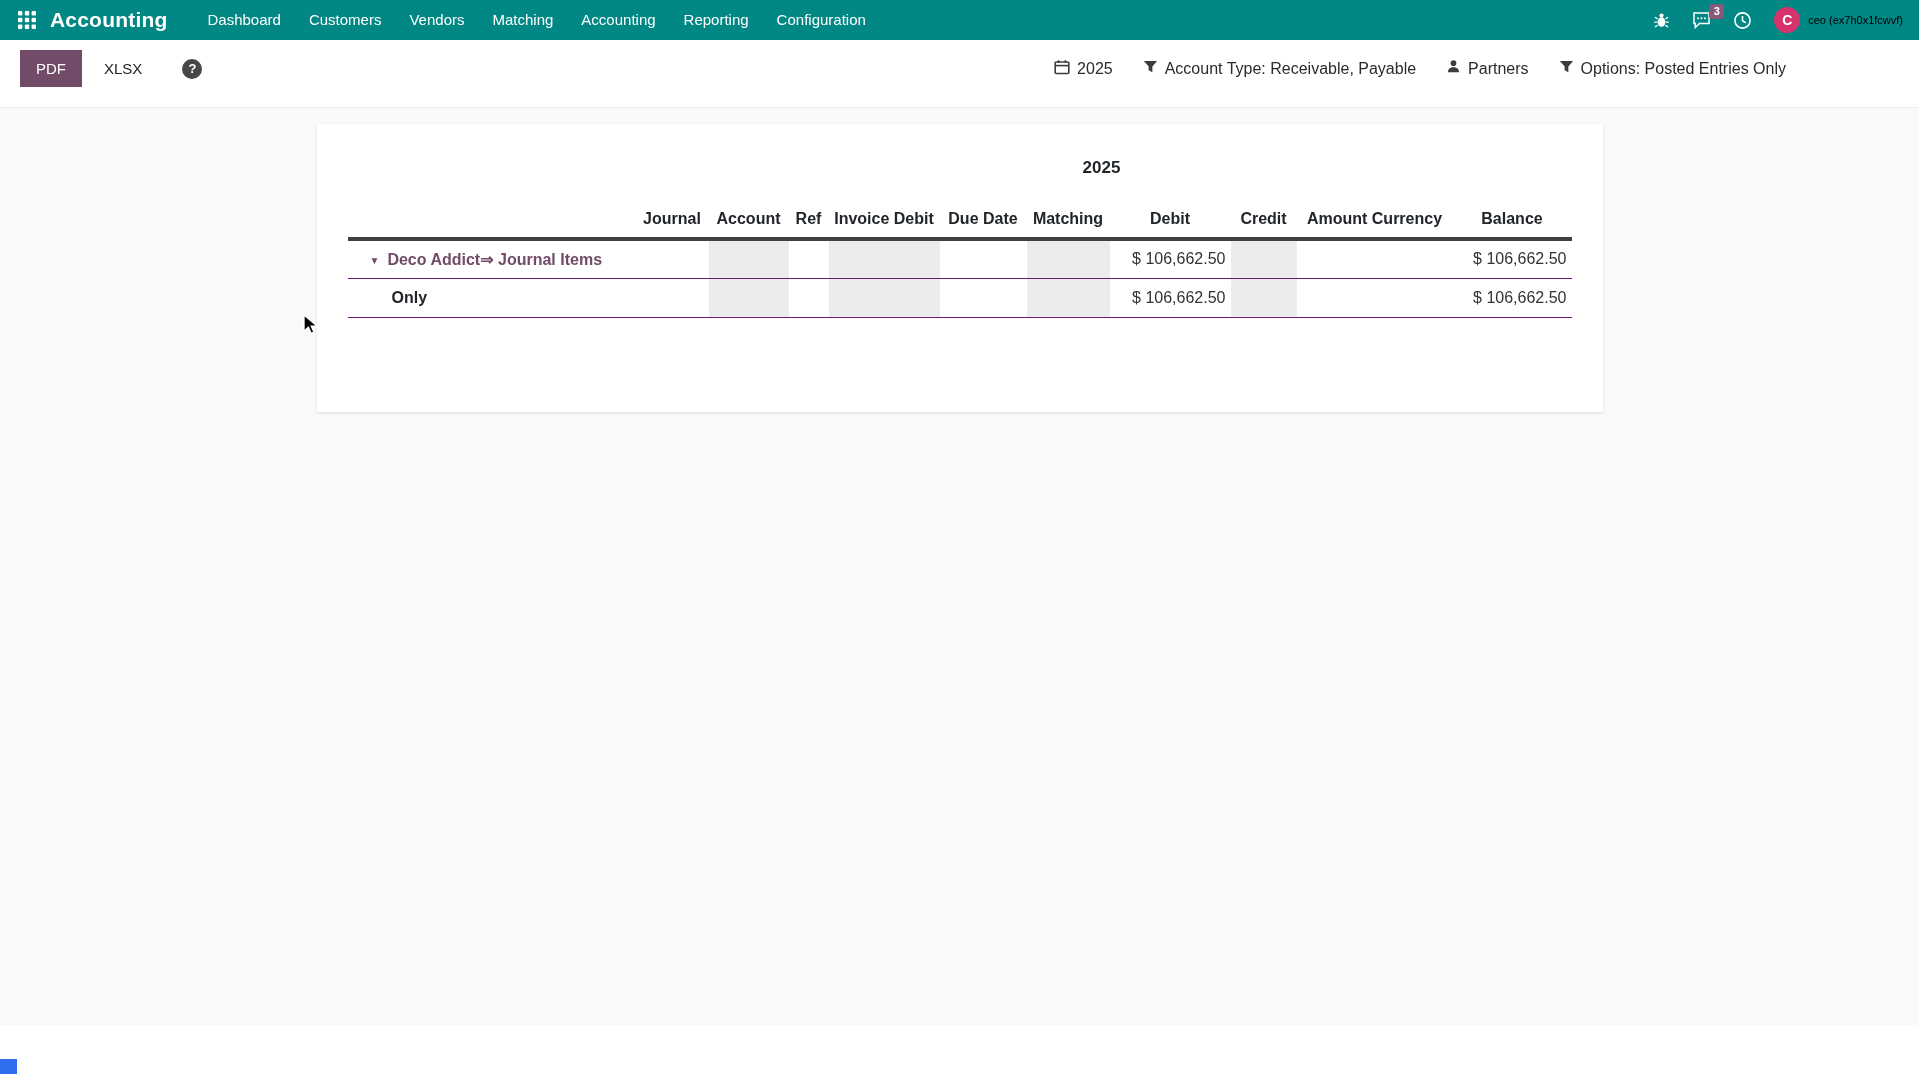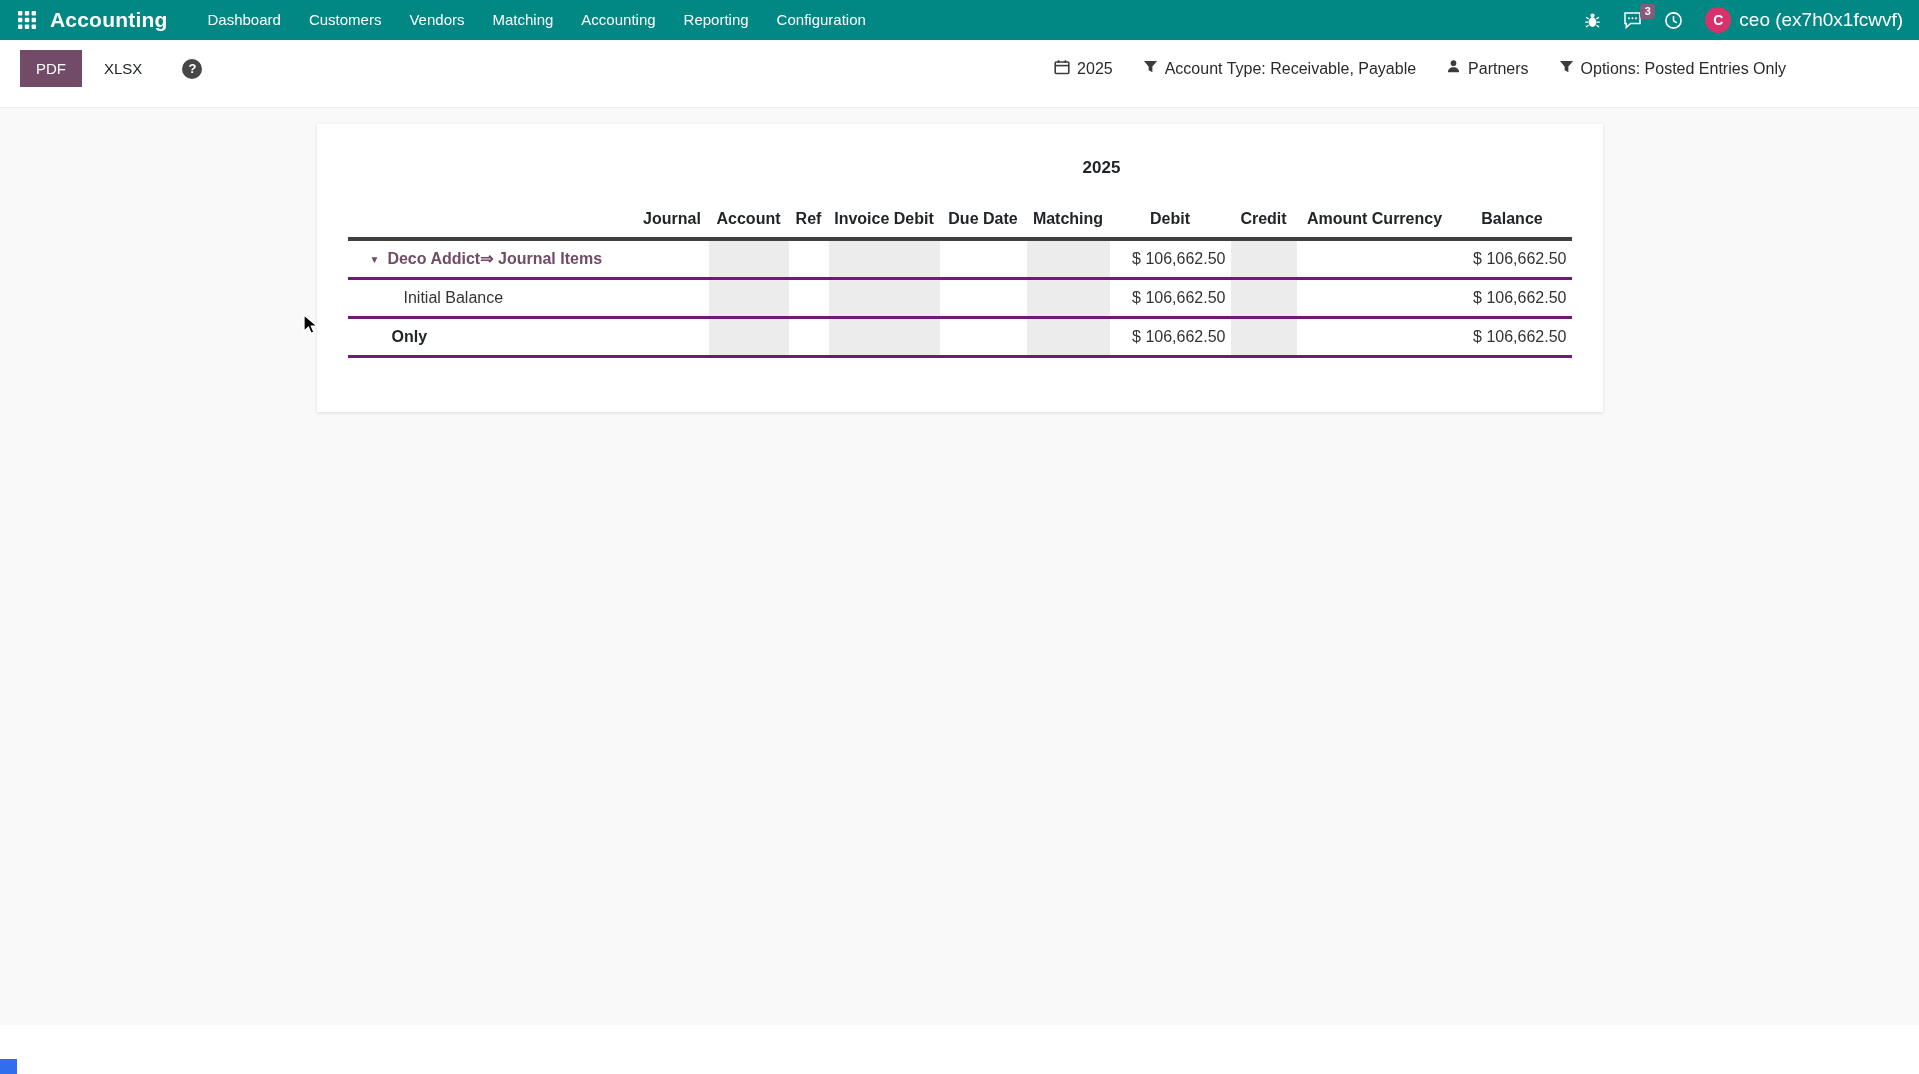--- a/index.html
+++ b/index.html
@@ -34,21 +34,21 @@
     min-width:15px; height:15px; line-height:15px;
     border-radius:3px; text-align:center; padding:0 3px;
   }
   .user-menu { display:flex; align-items:center; gap:8px; cursor:pointer; }
   .avatar {
     width:26px; height:26px; border-radius:50%;
     background:#D6336C; color:#fff;
     font-size:14px; font-weight:bold;
     display:flex; align-items:center; justify-content:center;
   }
-  .user-name { font-size:19px; color:#ffffff; }
+  .user-name { font-size:11px; color:#000000; }
 
   
   .panel { background:#ffffff; }
   .breadcrumb { padding:18px 20px 6px 20px; font-size:18px; }
   .breadcrumb a { color:#017E84; }
   .breadcrumb .sep { color:#8a8a8a; margin:0 8px; }
   .breadcrumb .current { color:#737373; }
 
   .controls { display:flex; align-items:center; padding:10px 20px 20px 20px; }
   .btn-pdf {
@@ -82,21 +82,21 @@
     font-size:17px; font-weight:bold; color:#212529;
   }
 
   table.ledger { border-collapse:collapse; table-layout:fixed; width:1224px; font-size:16px; }
   .ledger thead th {
     font-weight:bold; color:#212529; text-align:center;
     padding:10px 4px 9px 4px; border-bottom:4px solid #404040;
     white-space:nowrap; overflow:hidden;
   }
   .ledger tbody td {
-    height:39px; border-bottom:3px solid #701a75;
+    height:39px; border-bottom:1px solid #701a75;
     padding:0 4px; white-space:nowrap; overflow:hidden;
     color:#333333; vertical-align:middle;
   }
   .ledger td.shade { background:#ececec; }
   .ledger td.num { text-align:right; padding-right:5px;margin-top:12px; }
   .lbl { text-align:left; }
   .row-group .lbl { padding-left:22px; }
   .row-group .grp-label { color:#714B67; font-weight:bold; cursor:pointer; }
   .caret { color:#714B67; font-size:10px; margin-right:8px; position:relative; top:-1px; }
   .row-line .lbl { padding-left:56px; }
@@ -255,33 +255,20 @@
           <td class="shade"></td>
           <td></td>
           <td class="shade"></td>
           <td></td>
           <td class="shade"></td>
           <td class="num">$ 106,662.50</td>
           <td class="shade num"></td>
           <td class="num"></td>
           <td class="num">$ 106,662.50</td>
         </tr>
-        <tr class="row-line">
-          <td class="lbl">Initial Balance</td>
-          <td></td>
-          <td class="shade"></td>
-          <td></td>
-          <td class="shade"></td>
-          <td></td>
-          <td class="shade"></td>
-          <td class="num">$ 106,662.50</td>
-          <td class="shade num"></td>
-          <td class="num"></td>
-          <td class="num">$ 106,662.50</td>
-        </tr>
         <tr class="row-total">
           <td class="lbl">Only</td>
           <td></td>
           <td class="shade"></td>
           <td></td>
           <td class="shade"></td>
           <td></td>
           <td class="shade"></td>
           <td class="num">$ 106,662.50</td>
           <td class="shade num"></td>

